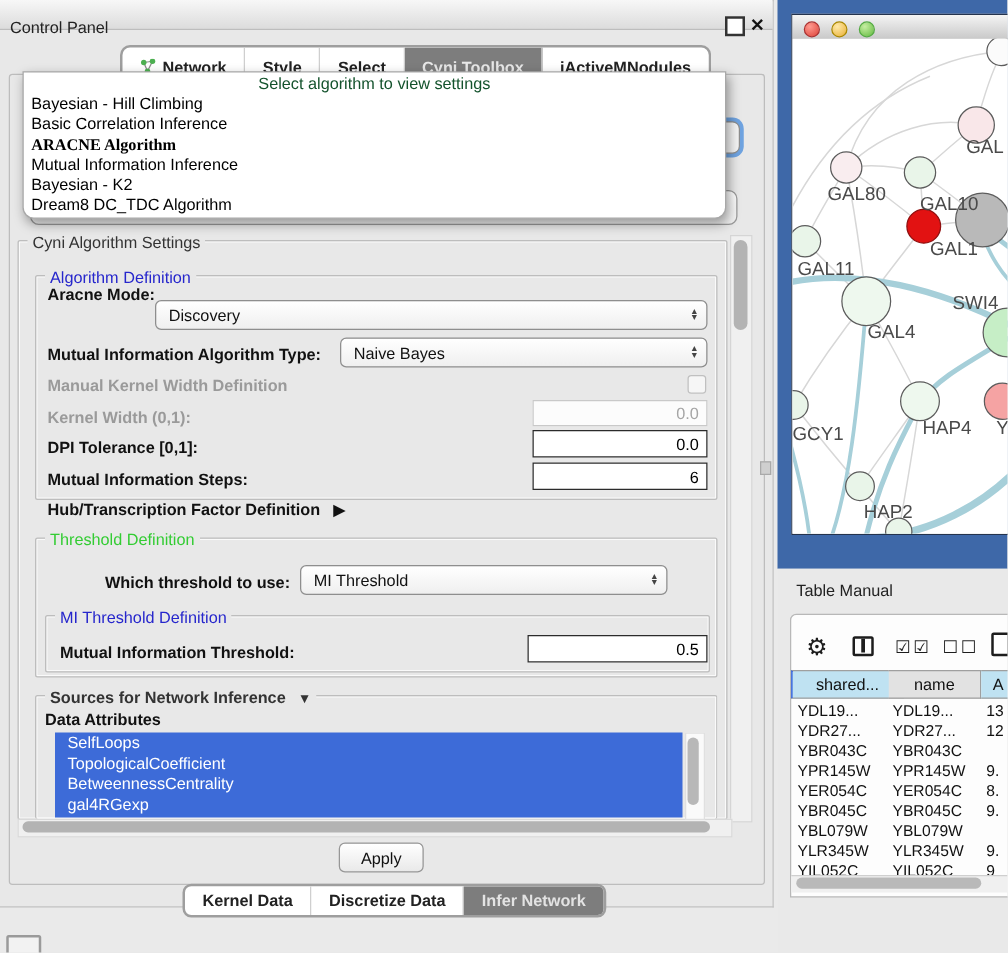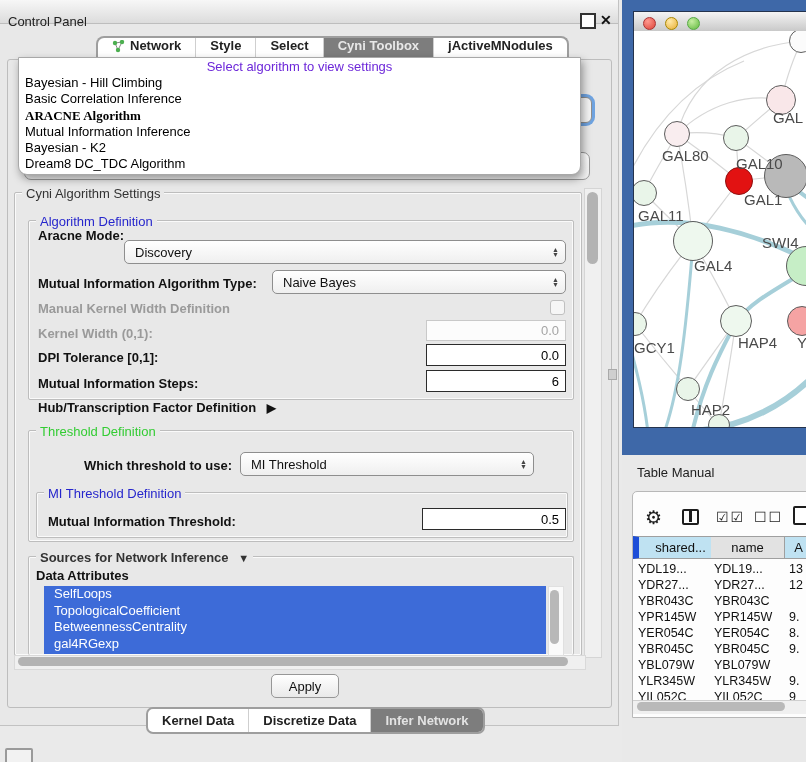--- a/index.html
+++ b/index.html
@@ -10,36 +10,36 @@
   
   .cpanel{left:0;top:10;width:618px;height:724px;background:#e8e8e8;border:1px solid #c2c2c2;border-left:none;}
   .cp-titlebar{left:0;top:10;width:618px;height:23px;background:linear-gradient(#f7f7f7,#dcdcdc);border-bottom:1px solid #bdbdbd;}
   .cp-title{left:8px;top:14px;font-size:13px;color:#222;}
   .cp-float{left:580px;top:13px;width:12px;height:12px;border:2px solid #333;background:#fff;}
   .cp-close{left:600px;top:12px;font-size:14px;font-weight:bold;color:#111;}
 
   
   .tabbar{left:96px;top:36px;height:23px;display:flex;border:2px solid #9e9e9e;border-bottom:none;
           border-radius:8px 8px 0 0;background:#fff;overflow:hidden;}
-  .tab{padding:15px 14px;display:flex;align-items:flex-end;gap:5px;font-size:13px;font-weight:bold;color:#222;
+  .tab{padding:15px 14px;display:flex;align-items:center;gap:5px;font-size:13px;font-weight:bold;color:#222;
        border-right:1px solid #cfcfcf;white-space:nowrap;}
   .tab:last-child{border-right:none;}
   .tab.sel{background:#7d7d7d;color:#e8e8e8;}
   .content-frame{left:7px;top:59px;width:603px;height:647px;border:1px solid #bdbdbd;border-radius:3px;background:#e8e8e8;}
 
   
   .hidden-combo-focus{left:432px;top:97px;width:158px;height:24px;border-radius:6px;background:#f4f4f4;
        border:1px solid #8e8e8e;box-shadow:0 0 0 3px #6fa3e0;}
   .hidden-combo{left:24px;top:152px;width:566px;height:28px;border-radius:7px;border:1px solid #9a9a9a;
        background:linear-gradient(#ffffff,#f0f0f0);color:#8f8f8f;line-height:28px;padding-left:12px;box-sizing:border-box;}
 
   
   .dropdown{left:18px;top:57px;width:561px;height:116px;background:#fff;border:1px solid #a8a8a8;
        border-radius:0 0 9px 9px;box-shadow:2px 4px 9px rgba(0,0,0,.38);z-index:50;}
-  .dd-placeholder{height:17px;text-align:center;color:#6d28d9;font-size:13px;line-height:17px;}
+  .dd-placeholder{height:17px;text-align:center;color:#14532d;font-size:13px;line-height:17px;}
   .dd-item{height:16.3px;line-height:16.3px;padding-left:6px;font-size:13px;color:#000;white-space:nowrap;}
   .dd-item.sel{font-weight:bold;font-family:Liberation Serif, serif;}
 
   
   .v-scroll{left:584px;top:188px;width:16px;height:468px;background:#f0f0f0;border:1px solid #d5d5d5;}
   .v-thumb{left:587px;top:192px;width:11px;height:72px;background:#b3b3b3;border-radius:6px;}
   .h-scroll{left:14px;top:655px;width:570px;height:13px;background:#f0f0f0;border:1px solid #d9d9d9;}
   .h-thumb{left:18px;top:657px;width:550px;height:9px;background:#b3b3b3;border-radius:5px;}
 
   .group{border:1px solid #bdbdbd;border-radius:2px;box-shadow:inset 0 0 0 1px #fafafa;}
@@ -178,21 +178,21 @@
 <div class="abs table-region">
   <div class="abs" style="left:15px;top:10px;font-size:13px;color:#222;">Table Manual</div>
 </div>
 <div class="abs tp-box"></div>
 <div class="abs tp-icon" style="left:645px;top:506px;font-size:19px;">⚙</div>
 <div class="abs col-icon" style="left:682px;top:509px;"></div>
 <div class="abs tp-icon" style="left:716px;top:509px;font-size:14px;letter-spacing:2px;"><span>☑</span><span>☑</span></div>
 <div class="abs tp-icon" style="left:754px;top:509px;font-size:14px;letter-spacing:2px;"><span>☐</span><span>☐</span></div>
 <div class="abs page-icon" style="left:793px;top:506px;"></div>
 
-<div class="abs th th-blue" style="left:633px;top:536px;width:90px;border-left:6px solid #1d4ed8;">shared...</div>
+<div class="abs th th-blue" style="left:633px;top:536px;width:90px;border-left:1px solid #1d4ed8;">shared...</div>
 <div class="abs th th-gray" style="left:711px;top:536px;width:74px;">name</div>
 <div class="abs th th-blue" style="left:785px;top:536px;width:28px;">A</div>
 
 <div class="abs td" style="left:638px;top:562px;">YDL19...</div>
 <div class="abs td" style="left:714px;top:562px;">YDL19...</div>
 <div class="abs td" style="left:789px;top:562px;">13</div>
 <div class="abs td" style="left:638px;top:578px;">YDR27...</div>
 <div class="abs td" style="left:714px;top:578px;">YDR27...</div>
 <div class="abs td" style="left:789px;top:578px;">12</div>
 <div class="abs td" style="left:638px;top:594px;">YBR043C</div>

